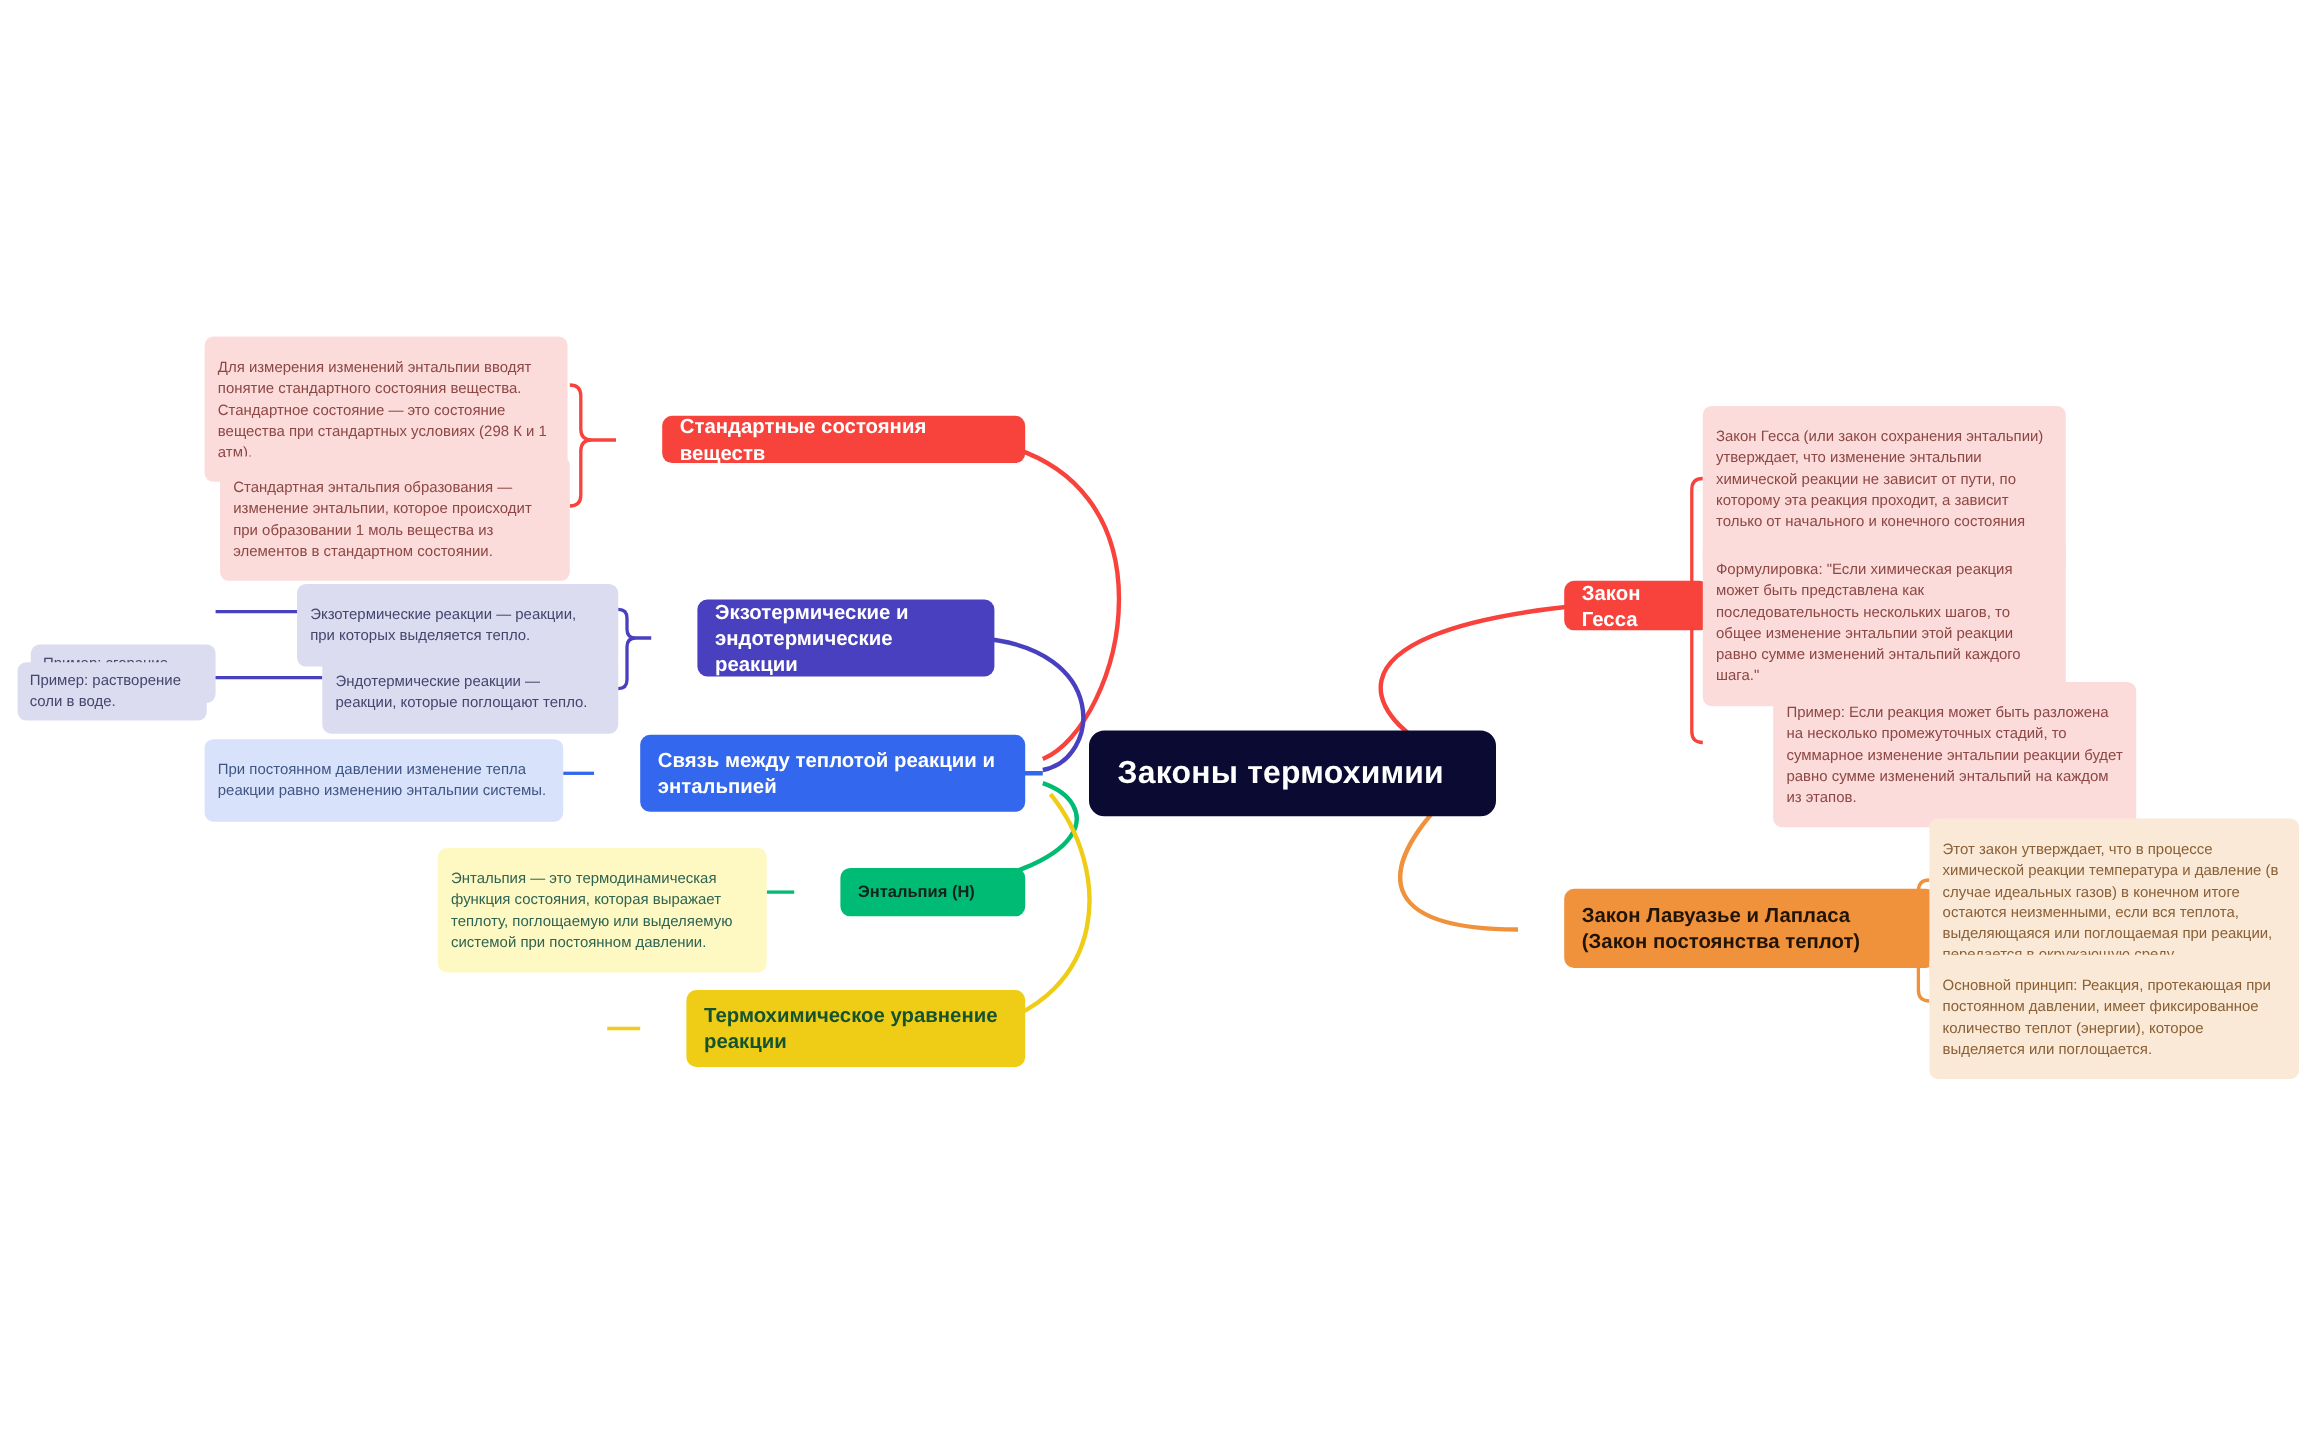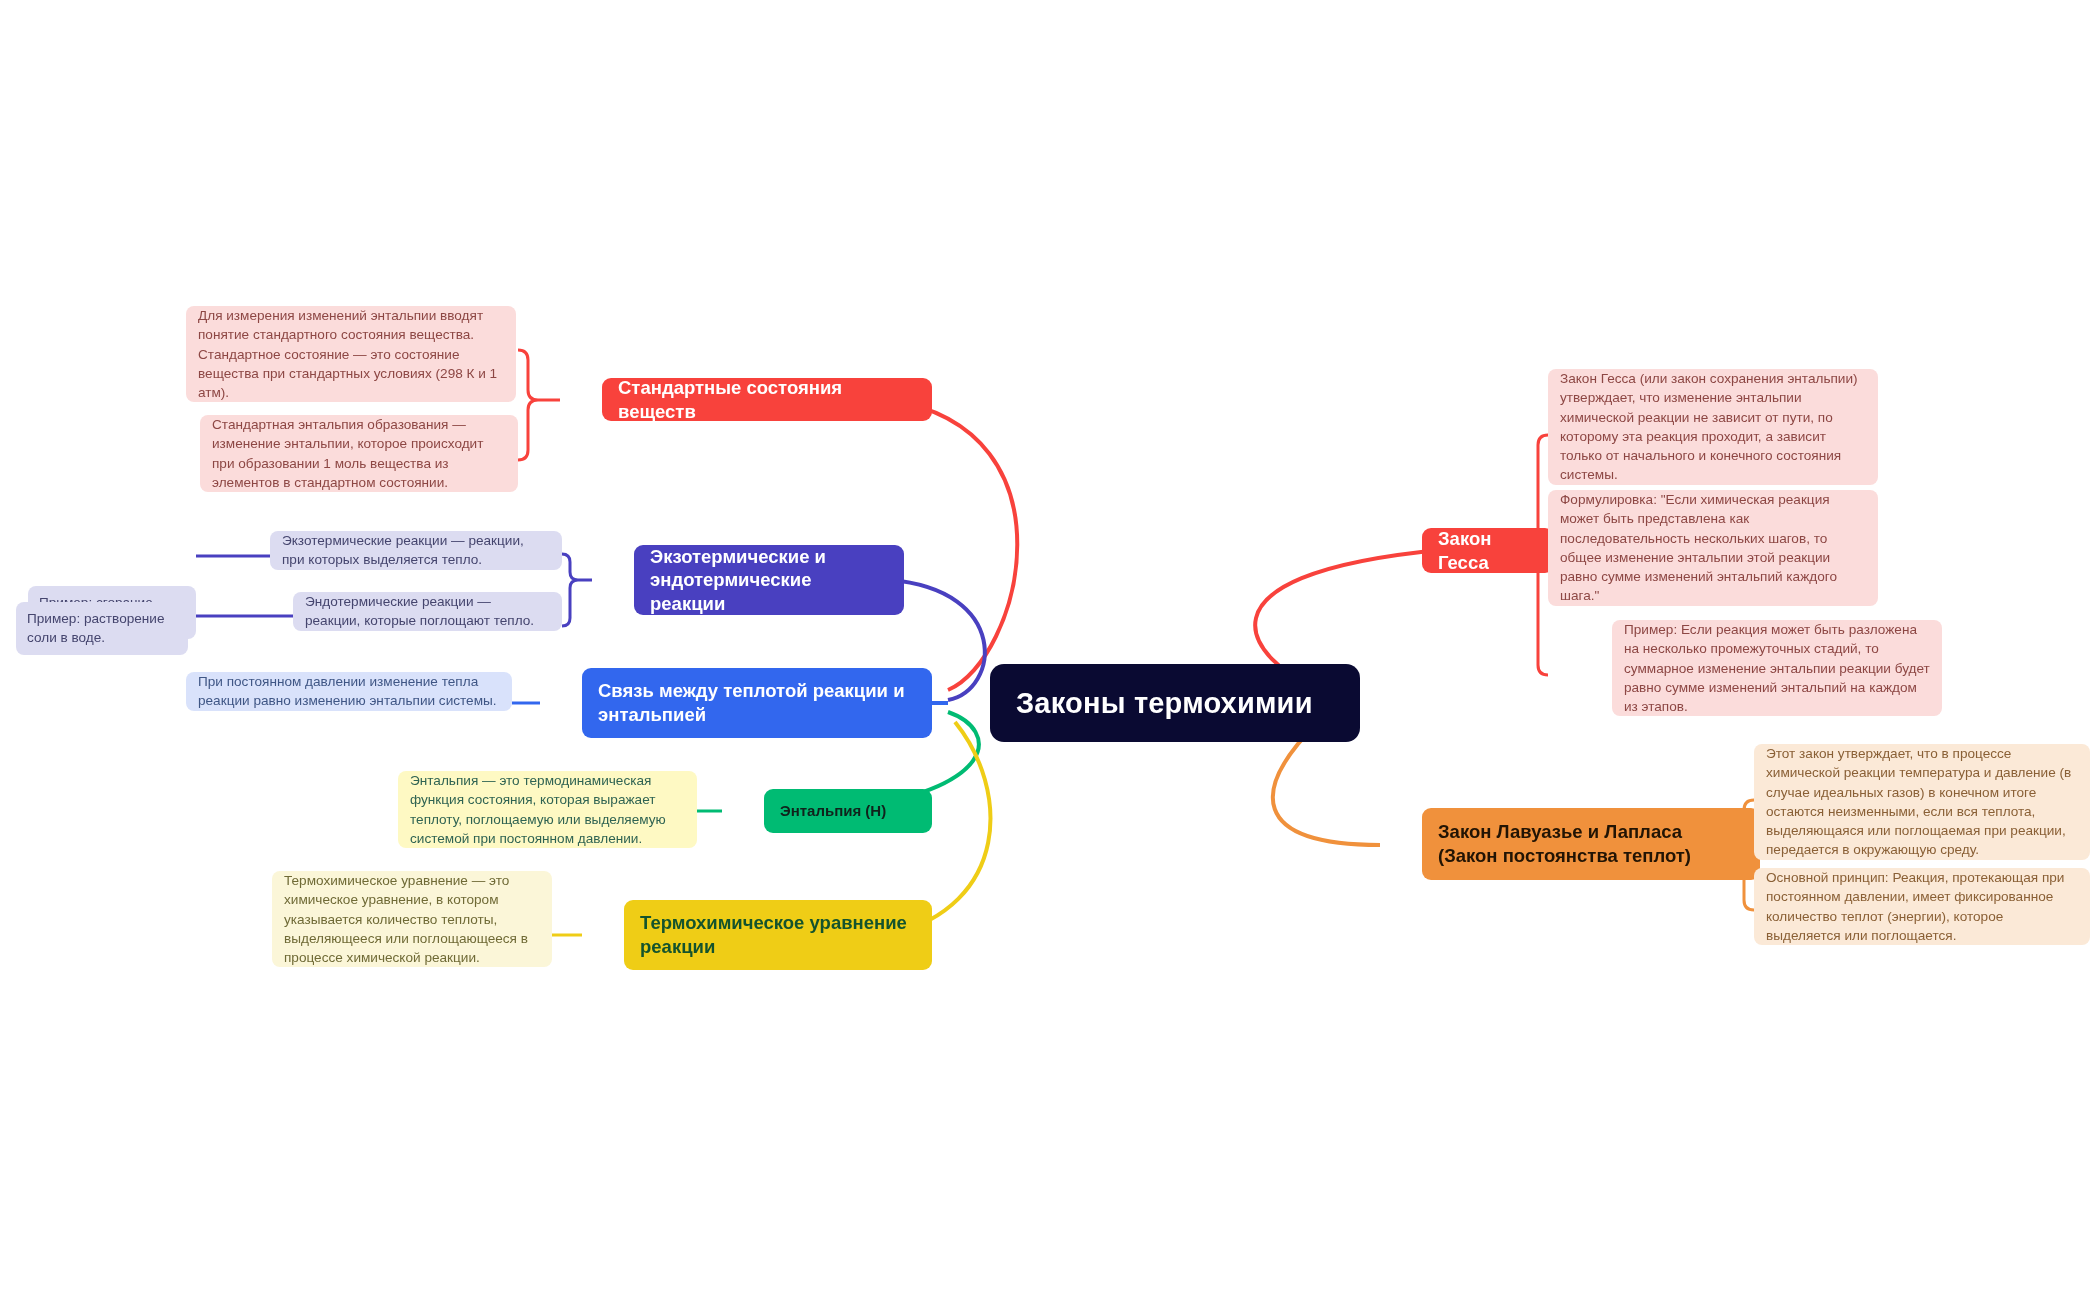--- a/index.html
+++ b/index.html
@@ -51,21 +51,21 @@
     font-weight: 700;
     padding: 10px 16px;
     border-radius: 9px;
     line-height: 1.28;
   }
 
   
   .leaf {
     font-size: 13.6px;
     line-height: 1.42;
-    padding: 0 12px;
+    padding: 18px 12px;
     border-radius: 8px;
     display: block;
   }
 
   
   .c-red    { background:#f8423c; }
   .c-red-l  { background:#fbdcdb; color:#8d4744; }
   .c-purple { background:#4940c0; }
   .c-purple-l{ background:#dcdcf1; color:#45456e; }
   .c-blue   { background:#3267ee; }
@@ -140,21 +140,20 @@
   <div class="leaf c-blue-l" style="position:absolute; left:186px; top:672px; width:326px;">При постоянном давлении изменение тепла реакции равно изменению энтальпии системы.</div>
 
   <div class="node branch c-green" style="left:722px; top:789px; width:168px; height:44px; font-size:15px;">
     <span>Энтальпия (H)</span>
   </div>
   <div class="leaf c-green-l" style="position:absolute; left:398px; top:771px; width:299px;">Энтальпия — это термодинамическая функция состояния, которая выражает теплоту, поглощаемую или выделяемую системой при постоянном давлении.</div>
 
   <div class="node branch c-yellow" style="left:582px; top:900px; width:308px; height:70px;">
     <span>Термохимическое уравнение реакции</span>
   </div>
-  <div class="leaf c-yellow-l" style="position:absolute; left:272px; top:871px; width:280px;">Термохимическое уравнение — это химическое уравнение, в котором указывается количество теплоты, выделяющееся или поглощающееся в процессе химической реакции.</div>
 
   <div class="node branch c-red" style="left:1380px; top:528px; width:132px; height:45px;">
     <span>Закон Гесса</span>
   </div>
   <div class="leaf c-red-l" style="position:absolute; left:1548px; top:369px; width:330px;">Закон Гесса (или закон сохранения энтальпии) утверждает, что изменение энтальпии химической реакции не зависит от пути, по которому эта реакция проходит, а зависит только от начального и конечного состояния системы.</div>
   <div class="leaf c-red-l" style="position:absolute; left:1548px; top:490px; width:330px;">Формулировка: "Если химическая реакция может быть представлена как последовательность нескольких шагов, то общее изменение энтальпии этой реакции равно сумме изменений энтальпий каждого шага."</div>
   <div class="leaf c-red-l" style="position:absolute; left:1612px; top:620px; width:330px;">Пример: Если реакция может быть разложена на несколько промежуточных стадий, то суммарное изменение энтальпии реакции будет равно сумме изменений энтальпий на каждом из этапов.</div>
 
   <div class="node branch c-orange" style="left:1380px; top:808px; width:338px; height:72px;">
     <span>Закон Лавуазье и Лапласа (Закон постоянства теплот)</span>

